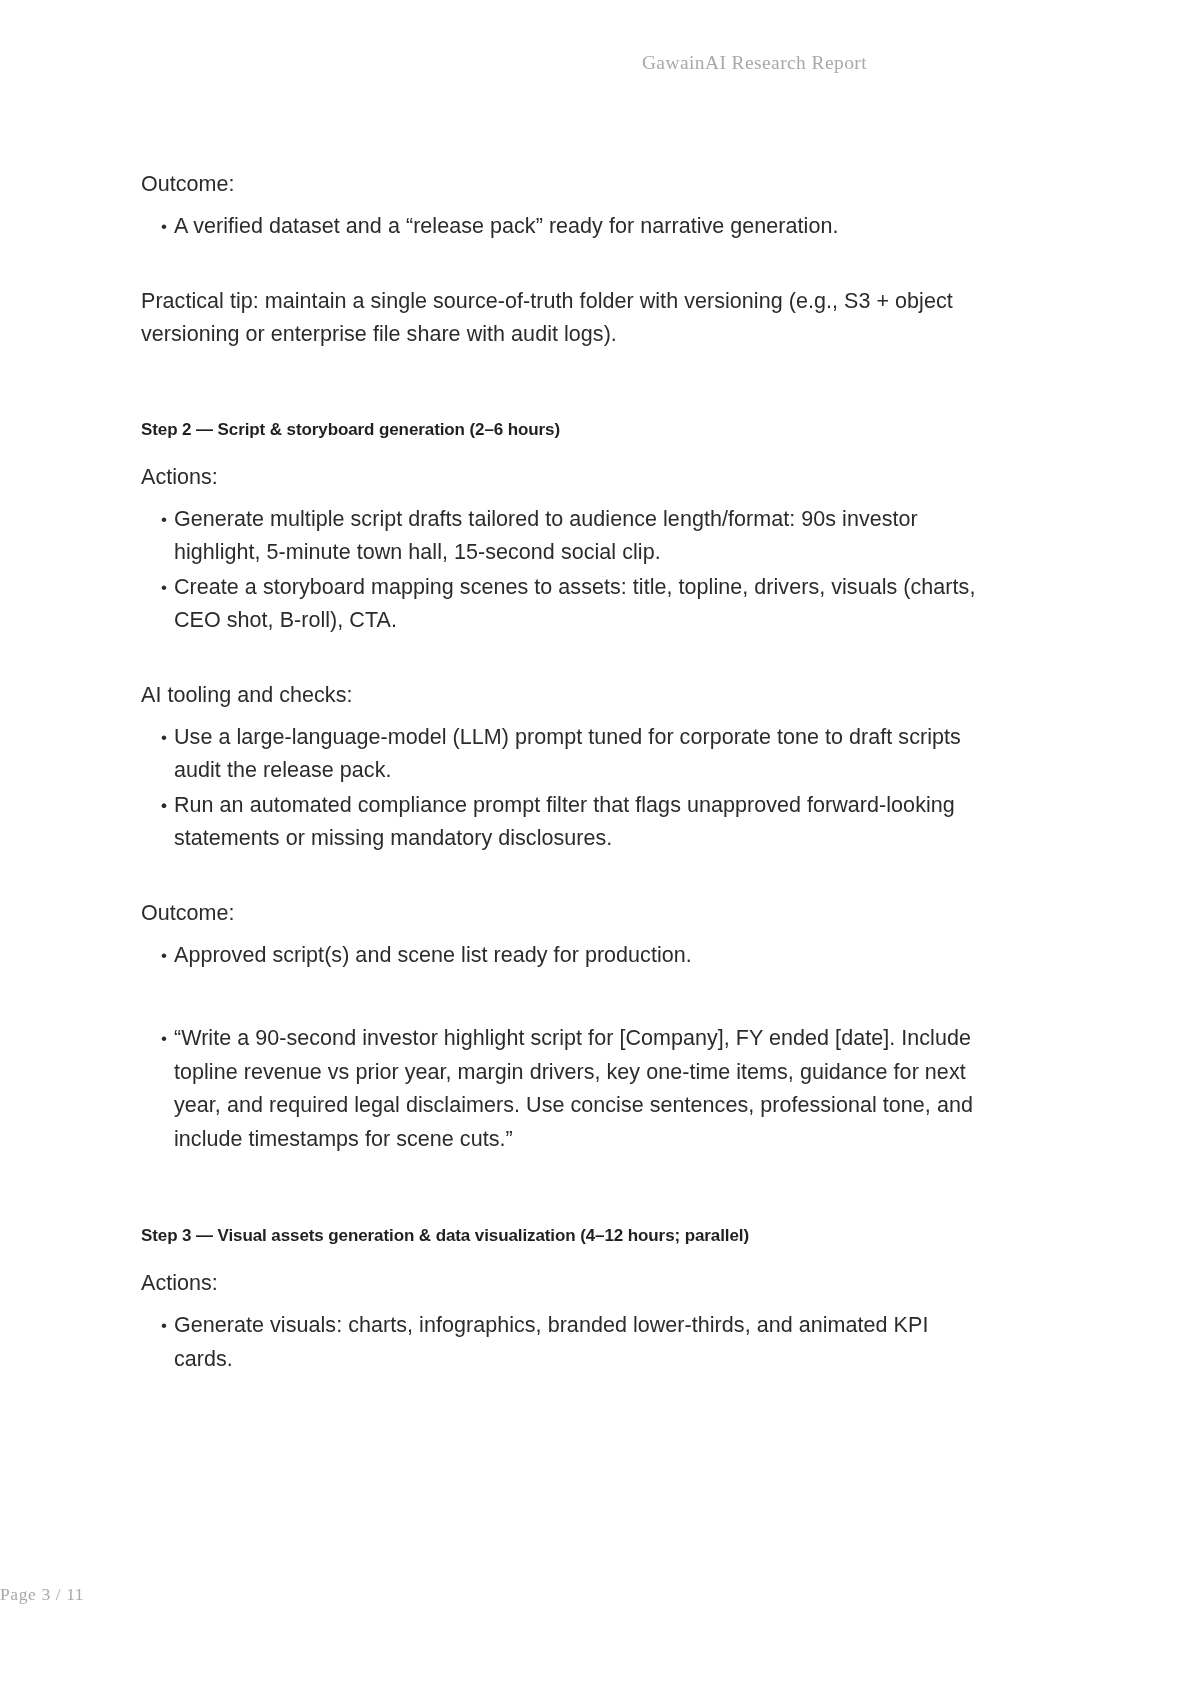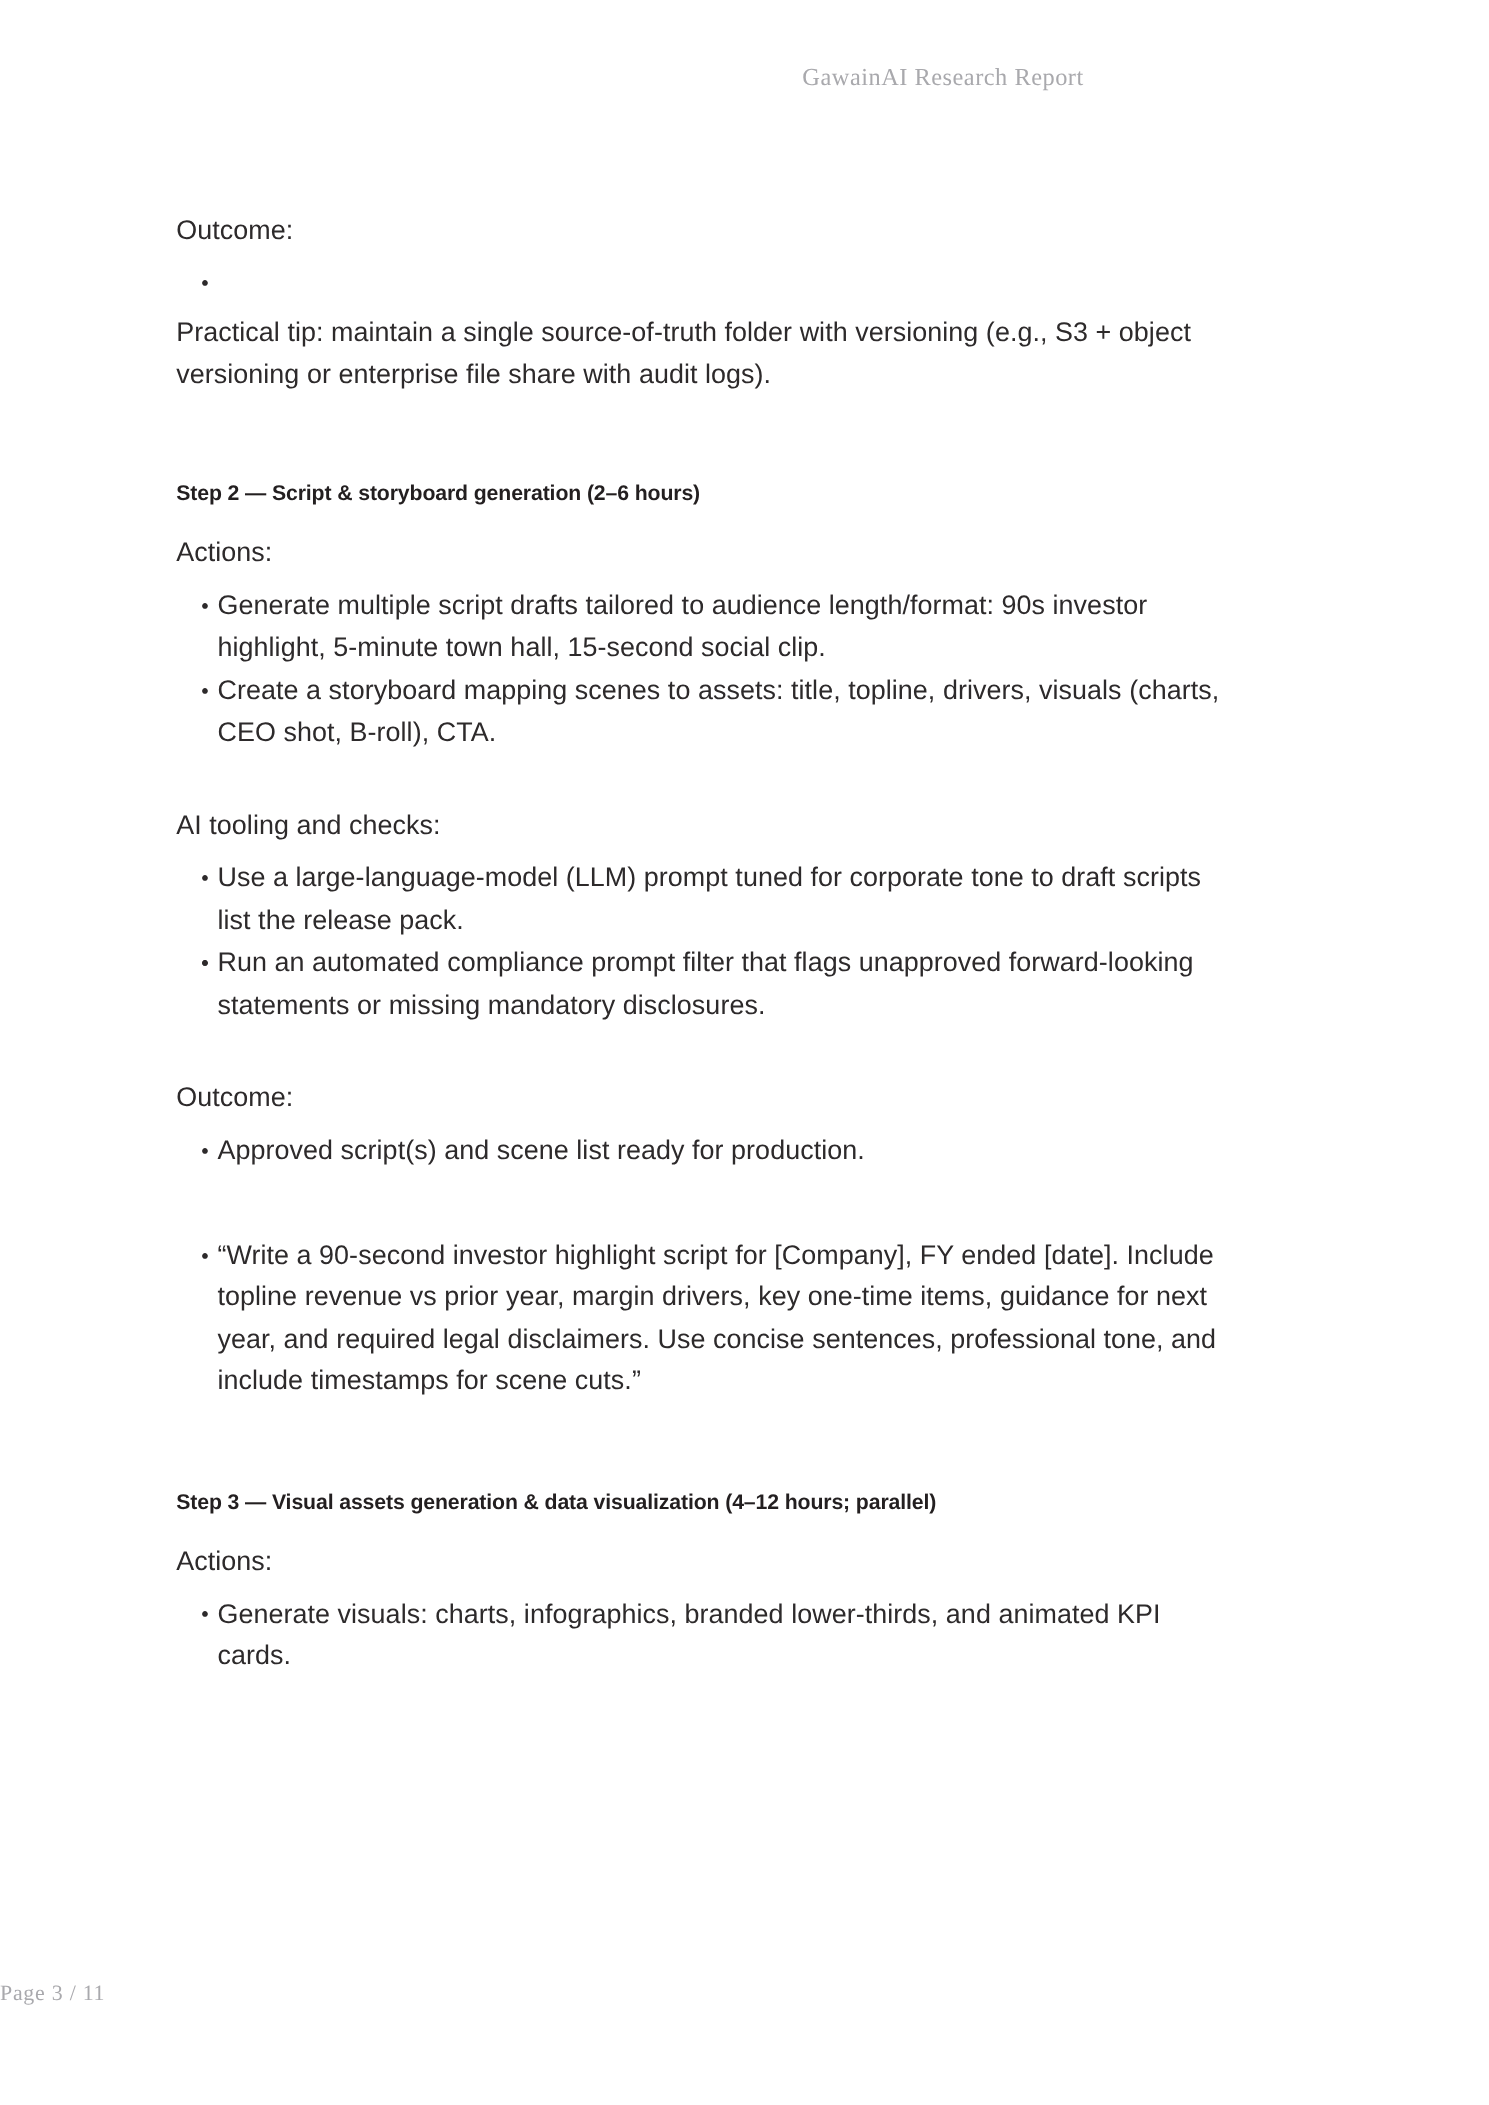--- a/index.html
+++ b/index.html
@@ -113,20 +113,21 @@
 
   <div class="running-header">GawainAI Research Report</div>
 
   <div class="content">
 
     <p class="para lead">Outcome:</p>
 
     <ul class="bullets">
       <li>
         <span class="dot">•</span>
+        <span>A verified dataset and a “release pack” ready for narrative generation.</span>
       </li>
     </ul>
 
     <div class="spacer-md"></div>
 
     <p class="para">Practical tip: maintain a single source-of-truth folder with versioning (e.g., S3 + object versioning or enterprise file share with audit logs).</p>
 
     <div class="spacer-lg"></div>
 
     <h2 class="step-heading">Step 2 — Script &amp; storyboard generation (2–6 hours)</h2>
@@ -146,21 +147,21 @@
       </li>
     </ul>
 
     <div class="spacer-md"></div>
 
     <p class="para">AI tooling and checks:</p>
 
     <ul class="bullets">
       <li>
         <span class="dot">•</span>
-        <span>Use a large-language-model (LLM) prompt tuned for corporate tone to draft scripts list the release pack.</span>
+        <span>Use a large-language-model (LLM) prompt tuned for corporate tone to draft scripts audit the release pack.</span>
       </li>
       <li>
         <span class="dot">•</span>
       </li>
       <li>
         <span class="dot">•</span>
         <span>Run an automated compliance prompt filter that flags unapproved forward-looking statements or missing mandatory disclosures.</span>
       </li>
     </ul>
 

